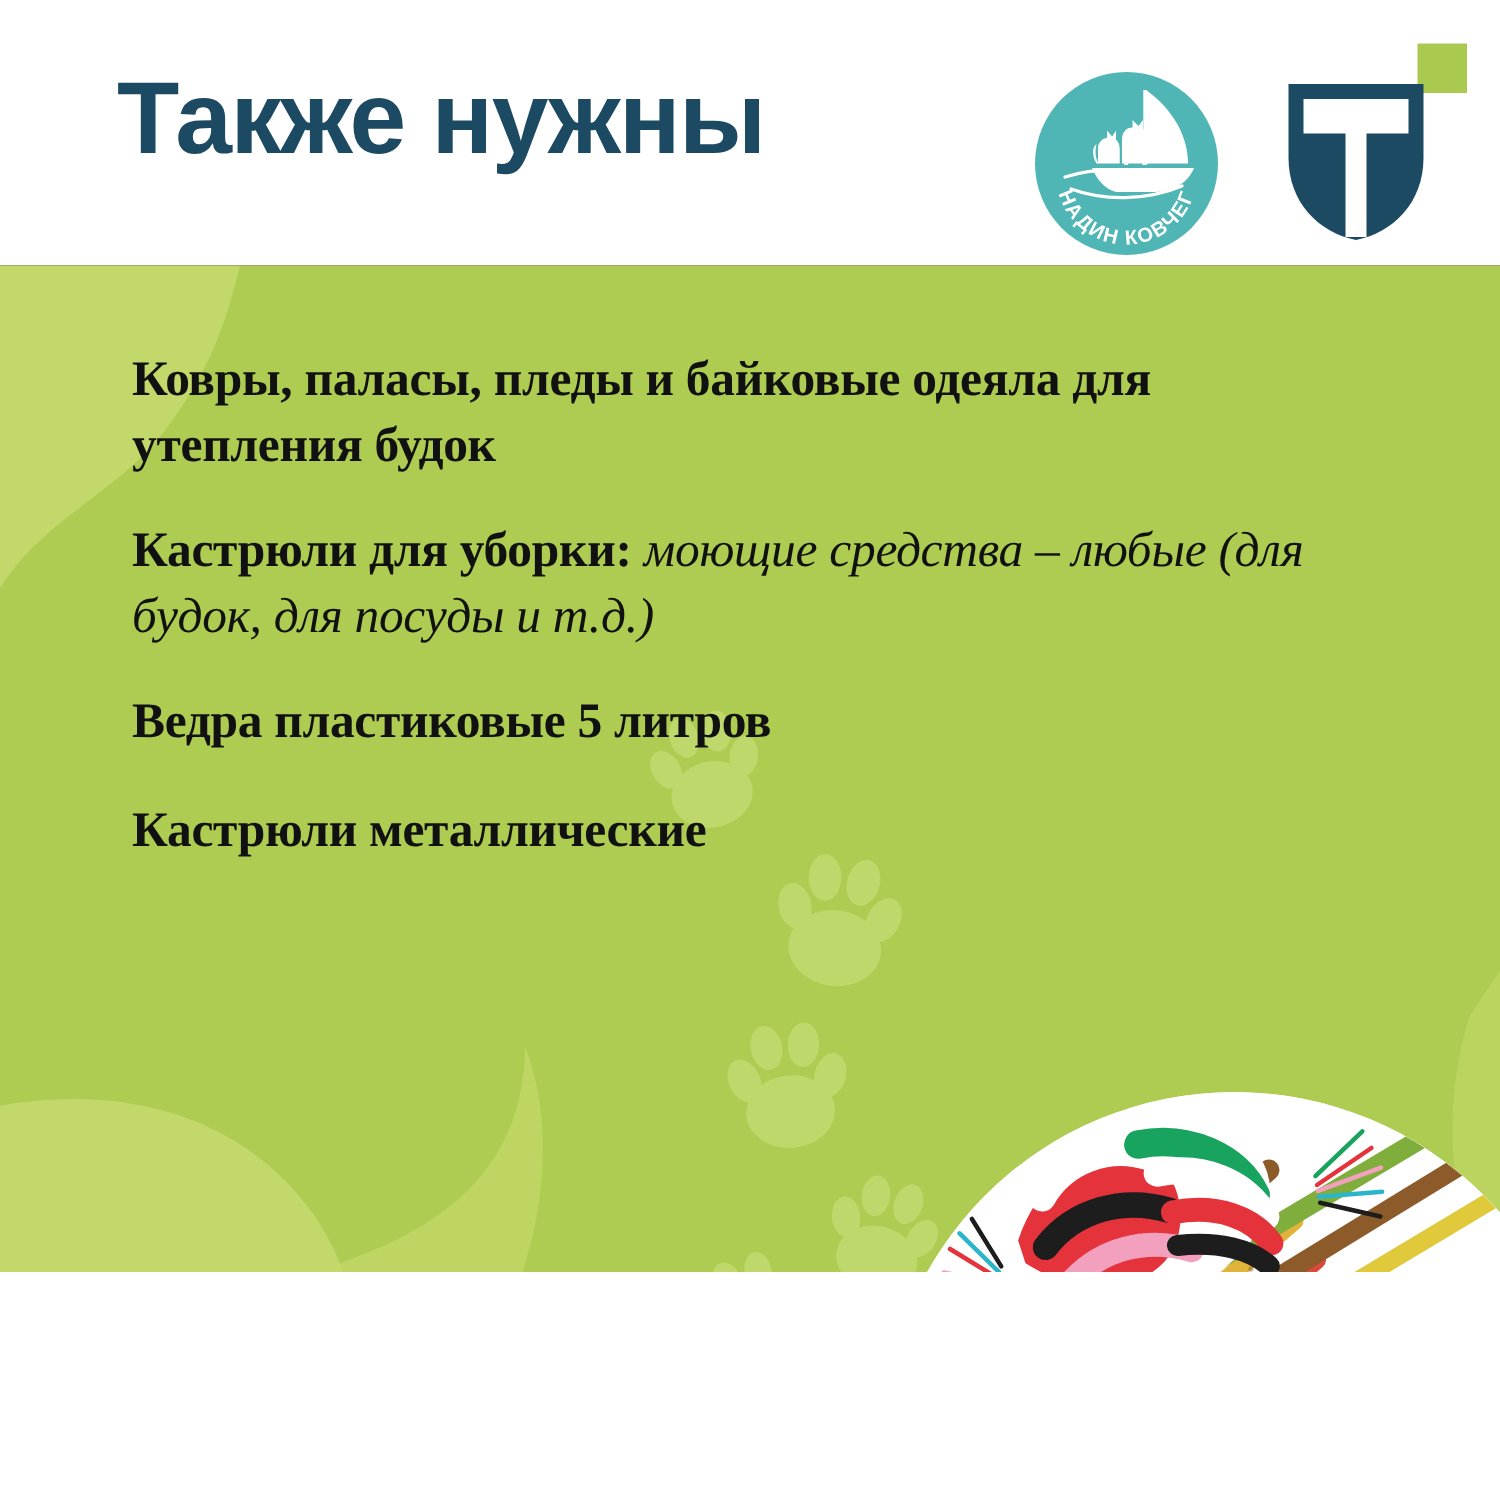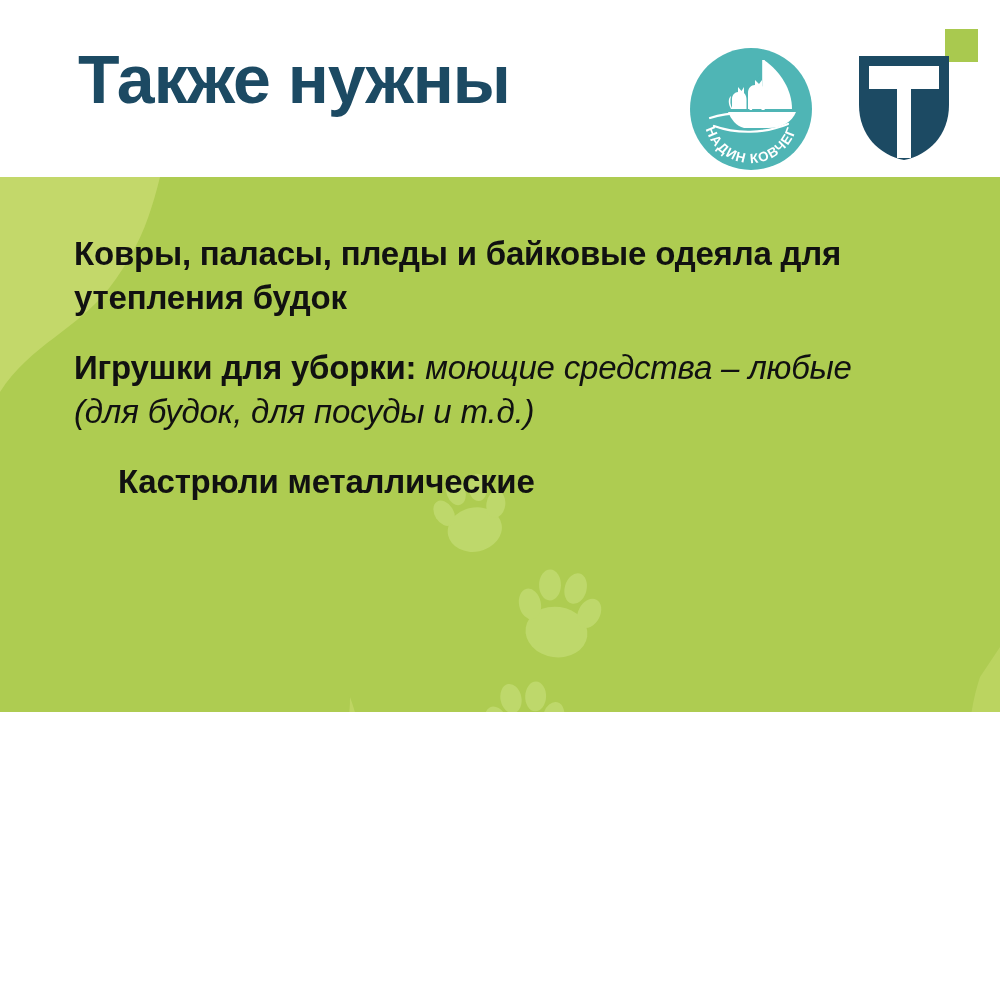--- a/index.html
+++ b/index.html
@@ -3,21 +3,21 @@
 <meta charset="utf-8">
 <style>
   html, body {
     margin: 0;
     padding: 0;
     background: #ffffff;
   }
   #poster {
     position: relative;
     width: 1000px;
-    height: 712px;
+    height: 848px;
     overflow: hidden;
     background: #000000;
     font-family: "Liberation Sans", sans-serif;
   }
 
   
   #header {
     position: absolute;
     left: 0; top: 0;
     width: 1000px; height: 177px;
@@ -72,32 +72,33 @@
   }
   #bg-paws {
     position: absolute;
     left: 0; top: 0;
     width: 1000px; height: 823px;
   }
 
   
   #content-list {
     position: absolute;
-    left: 74px;
+    left: 88px;
     top: 55px;
     width: 820px;
+    font-family: Liberation Serif, serif;
   }
   .list-item {
     margin-bottom: 26px;
     color: #111111;
     font-size: 33px;
     line-height: 1.33;
     max-width: 800px;
   }
-  .list-item:last-child { margin-bottom: 0; margin-left: 44px; }
+  .list-item:last-child { margin-bottom: 0; }
   .bold-part {
     font-weight: 700;
     letter-spacing: -0.2px;
   }
   .italic-part {
     font-style: italic;
     font-weight: 500;
     letter-spacing: -0.2px;
   }
   .item-1 { width: 800px; }
@@ -241,23 +242,26 @@
     </svg>
 
     <div id="content-list">
 
       <div class="list-item item-1">
         <span class="bold-part">Ковры, паласы, пледы и байковые одеяла для утепления будок</span><span class="italic-part"></span>
       </div>
 
 
       <div class="list-item item-3">
-        <span class="bold-part">Игрушки для уборки:</span><span class="italic-part"> моющие средства – любые (для будок, для посуды и т.д.)</span>
+        <span class="bold-part">Кастрюли для уборки:</span><span class="italic-part"> моющие средства – любые (для будок, для посуды и т.д.)</span>
       </div>
 
+      <div class="list-item item-4">
+        <span class="bold-part">Ведра пластиковые 5 литров</span><span class="italic-part"></span>
+      </div>
 
       <div class="list-item item-5">
         <span class="bold-part">Кастрюли металлические</span><br>
       </div>
 
     </div>
 
     <div id="photo-circle">
       <svg viewBox="0 0 470 470" xmlns="http://www.w3.org/2000/svg">
         <defs>

